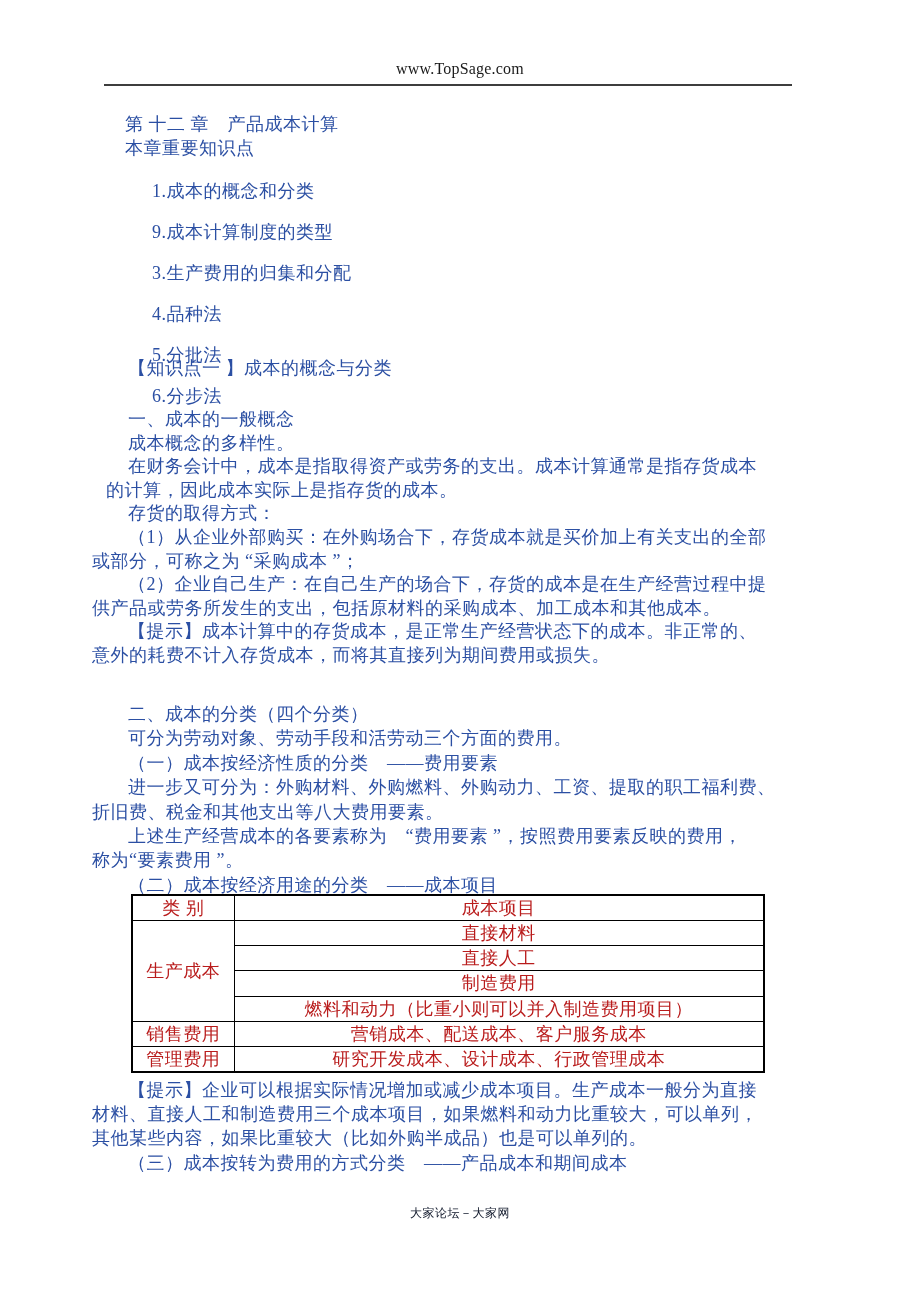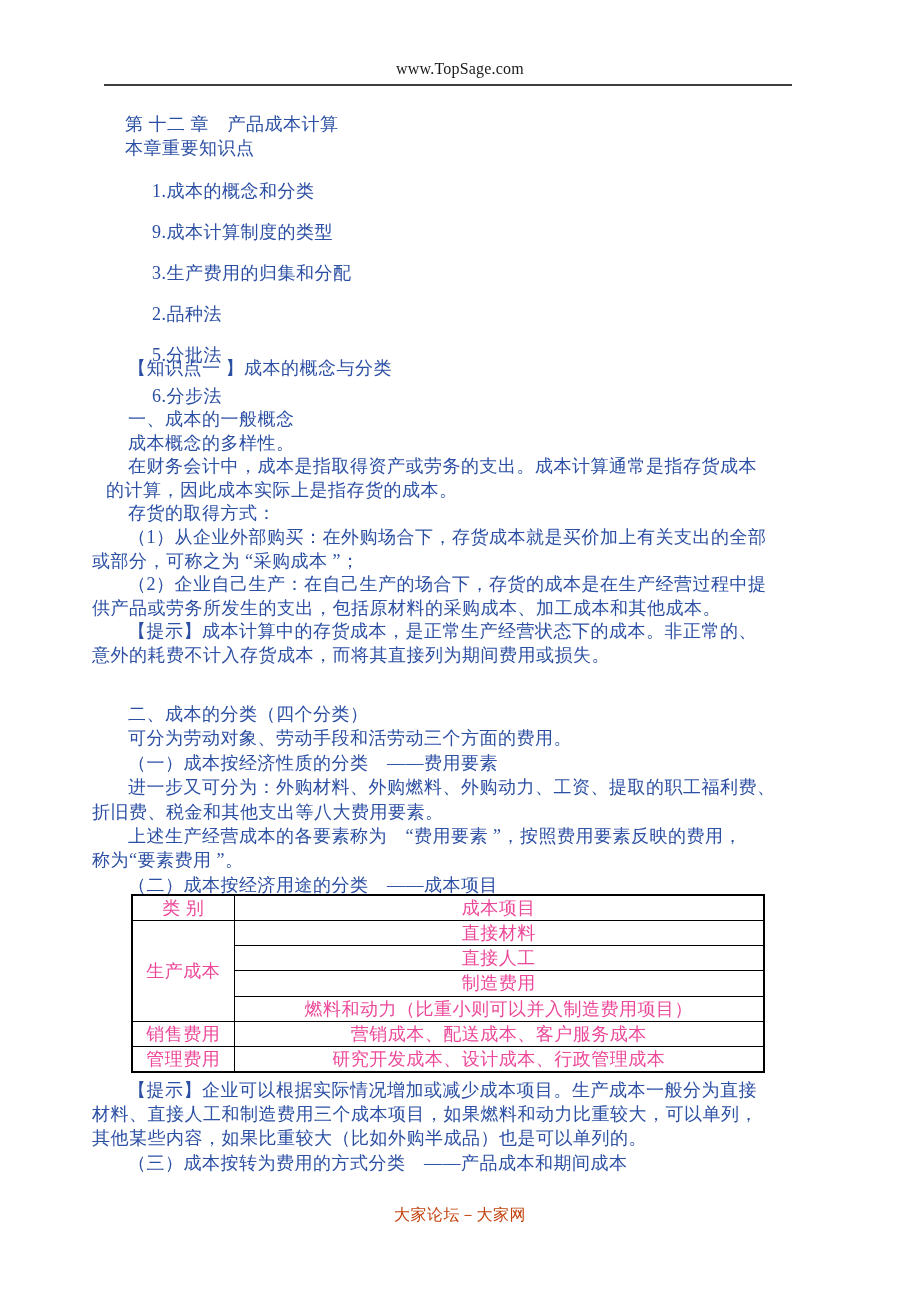--- a/index.html
+++ b/index.html
@@ -16,26 +16,26 @@
   .lh25 .ln{height:25px;line-height:25px;margin-top:16px;}
   .lh236 .ln{height:23.6px;line-height:23.6px;}
   .lh244 .ln{height:24.4px;line-height:24.4px;}
   .lh242 .ln{height:24.2px;line-height:24.2px;}
   .ind0{padding-left:0;}
   .ind1{padding-left:14px;}
   .ind2{padding-left:36px;}
   .ind-t{padding-left:33px;}
   .ind-list{padding-left:60px;}
   .cost-table{position:absolute;top:894px;left:39px;width:632px;height:179px;
-              border-collapse:collapse;table-layout:fixed;color:#ec4899;
+              border-collapse:collapse;table-layout:fixed;color:#b91c1c;
               font-size:18px;letter-spacing:0.5px;border:2.5px solid #000;}
   .cost-table td{border:1.5px solid #000;text-align:center;vertical-align:middle;
                  padding:0;font-weight:normal;overflow:hidden;white-space:nowrap;}
   .ftr{position:absolute;top:1205px;left:0;width:920px;text-align:center;
-       font-size:16px;color:#c2410c;letter-spacing:0.5px;}
+       font-size:12px;color:#0f172a;letter-spacing:0.5px;}
 </style>
 </head>
 <body>
 
 <div class="page">
 
   <div class="hdr">
     <span>www.TopSage.com</span>
   </div>
   <div class="hdr-rule"></div>
@@ -44,21 +44,21 @@
 
     <div class="blk lh24" style="top:112px">
       <div class="ln ind-t">第 十二 章　产品成本计算</div>
       <div class="ln ind-t">本章重要知识点</div>
     </div>
 
     <div class="blk lh25" style="top:163px">
       <div class="ln ind-list">1.成本的概念和分类</div>
       <div class="ln ind-list">9.成本计算制度的类型</div>
       <div class="ln ind-list">3.生产费用的归集和分配</div>
-      <div class="ln ind-list">2.品种法</div>
+      <div class="ln ind-list">4.品种法</div>
       <div class="ln ind-list">5.分批法</div>
       <div class="ln ind-list">6.分步法</div>
     </div>
 
     <div class="blk lh24" style="top:356px">
       <div class="ln ind2">【知识点一 】成本的概念与分类</div>
     </div>
 
     <div class="blk lh236" style="top:408px">
       <div class="ln ind2">一、成本的一般概念</div>

